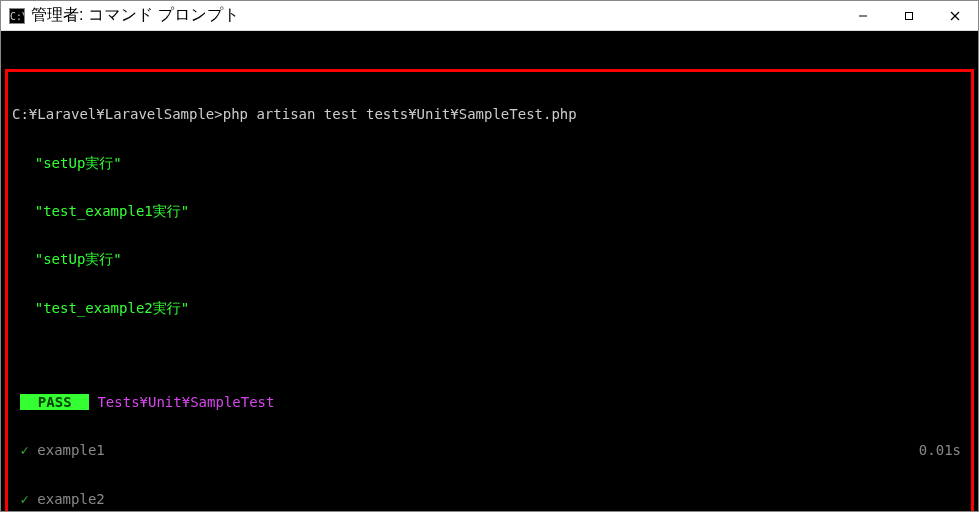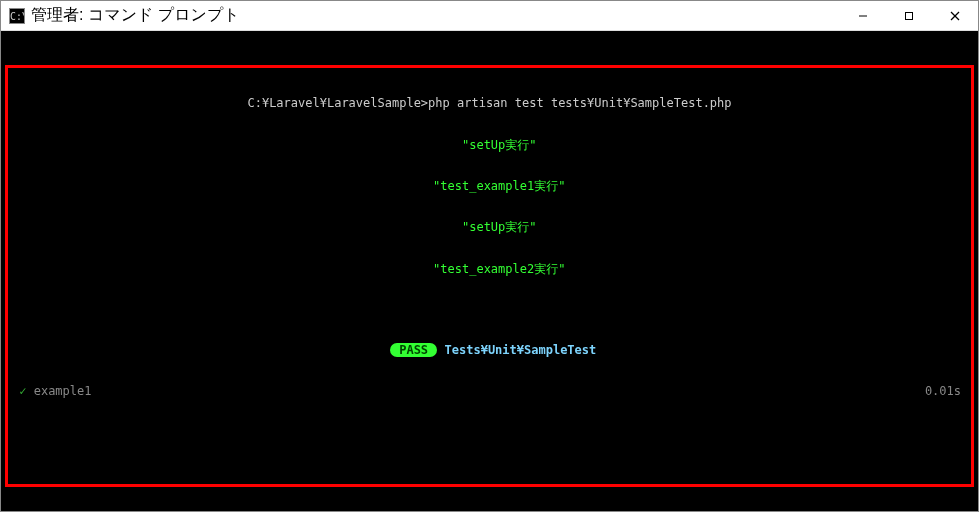--- a/index.html
+++ b/index.html
@@ -57,44 +57,42 @@
       font-size: 10px;
       color: #000;
       background: transparent;
     }
     .titlebar-btn svg { width: 10px; height: 10px; }
     .terminal {
       flex: 1;
       background: #000;
       color: #ccc;
       padding: 6px 4px 4px 4px;
-      font-size: 12px;
+      font-size: 14px;
       line-height: 1.15;
       font-family: "MS Gothic", "Consolas", monospace;
       white-space: pre;
       overflow: hidden;
       position: relative;
-      text-align: center;
     }
     .highlight-box {
       border: 3px solid #ff0000;
       padding: 2px 4px;
       margin-bottom: 6px;
     }
     .cmd-line { color: #ccc; }
     .out-gray { color: #888; }
     .out-green { color: #33ff33; }
     .pass-badge {
       background: #33ff33;
       color: #004400;
       font-weight: bold;
-      padding: 0 2px;
-      border-radius: 7px;
+      padding: 0 9px;
     }
-    .pass-name { color: #7dd3fc; font-weight: bold; }
+    .pass-name { color: #d946ef; }
     .check { color: #33aa33; }
     .test-item { color: #888; display: flex; justify-content: space-between; padding-right: 6px; gap: 24px; }
     .test-item-left { }
     .test-item-time { color: #888; margin-left: 30px; }
     .blank-line { height: 1em; }
   </style>
 </head>
 <body>
 
 <div class="window">
@@ -128,20 +126,21 @@
   <div class="terminal">
     <div class="highlight-box">
       <div class="cmd-line"><span>C:¥Laravel¥LaravelSample&gt;</span><span>php artisan test tests¥Unit¥SampleTest.php</span></div>
       <div><span class="out-gray">゙</span> <span class="out-green">"setUp実行"</span></div>
       <div><span class="out-gray">゙</span> <span class="out-green">"test_example1実行"</span></div>
       <div><span class="out-gray">゙</span> <span class="out-green">"setUp実行"</span></div>
       <div><span class="out-gray">゙</span> <span class="out-green">"test_example2実行"</span></div>
       <div class="blank-line"></div>
       <div> <span class="pass-badge"> PASS </span><span class="pass-name"> Tests¥Unit¥SampleTest</span></div>
       <div class="test-item"><span class="test-item-left"> <span class="check">✓</span><span> example1</span></span><span class="test-item-time">0.01s</span></div>
+      <div class="test-item"><span class="test-item-left"> <span class="check">✓</span><span> example2</span></span><span class="test-item-time"></span></div>
       
       
       
       
     </div>
     
   </div>
 </div>
 
 </body></html>

